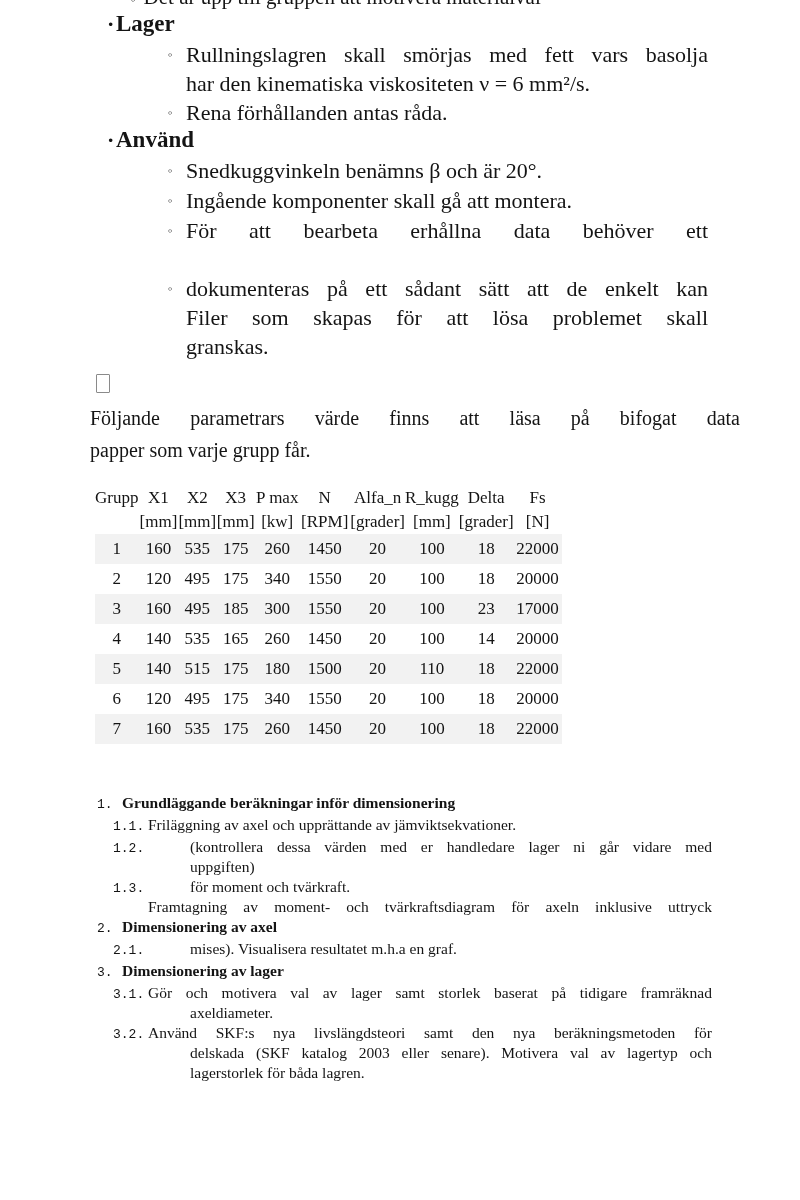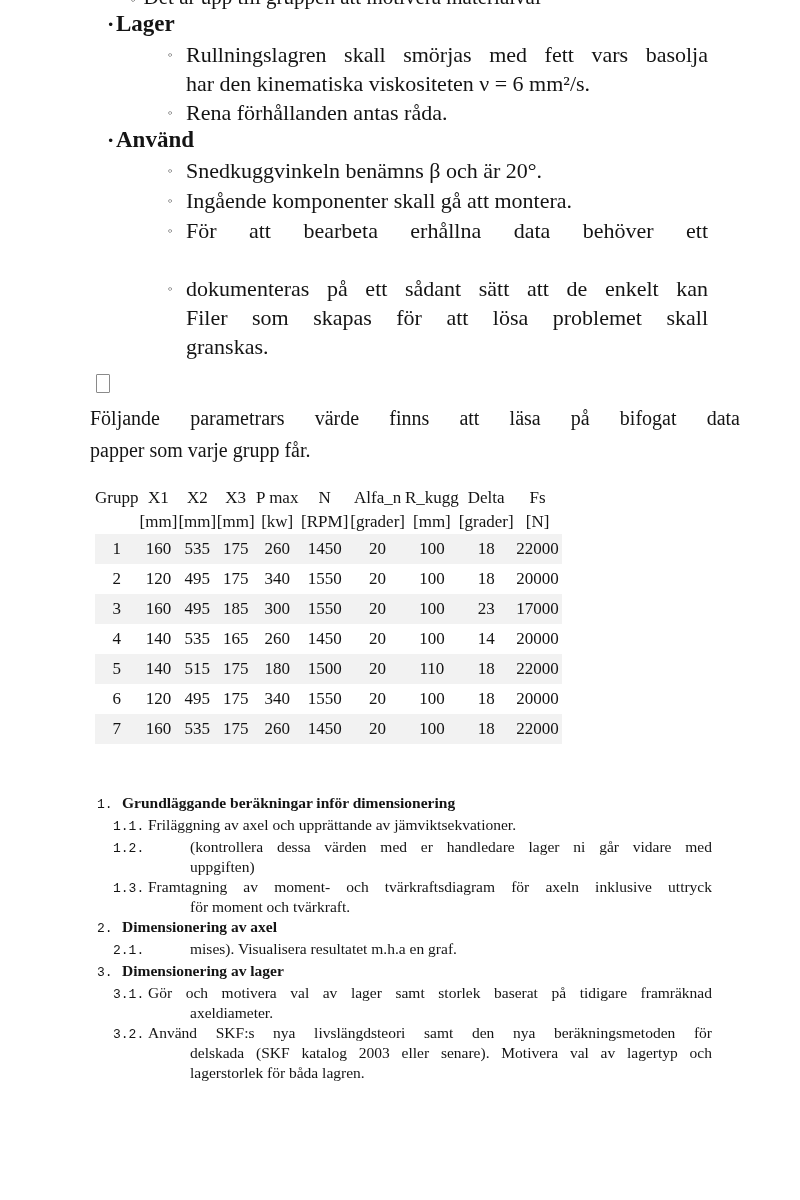--- a/index.html
+++ b/index.html
@@ -265,22 +265,22 @@
     <div class="t-i">
       <span class="t-inum">1.2.</span>
       <div class="t-body">
         <div class="tl just ind">(kontrollera dessa värden med er handledare lager ni går vidare med</div>
         <div class="tl ind">uppgiften)</div>
       </div>
     </div>
     <div class="t-i">
       <span class="t-inum">1.3.</span>
       <div class="t-body">
+        <div class="tl ind">för moment och tvärkraft.</div>
         <div class="tl just">Framtagning av moment- och tvärkraftsdiagram för axeln inklusive uttryck</div>
-        <div class="tl ind">för moment och tvärkraft.</div>
       </div>
     </div>
 
     <div class="t-h">
       <span class="t-num">2.</span>
       <span class="t-title">Dimensionering av axel</span>
     </div>
     <div class="t-i">
       <span class="t-inum">2.1.</span>
       <div class="t-body">

